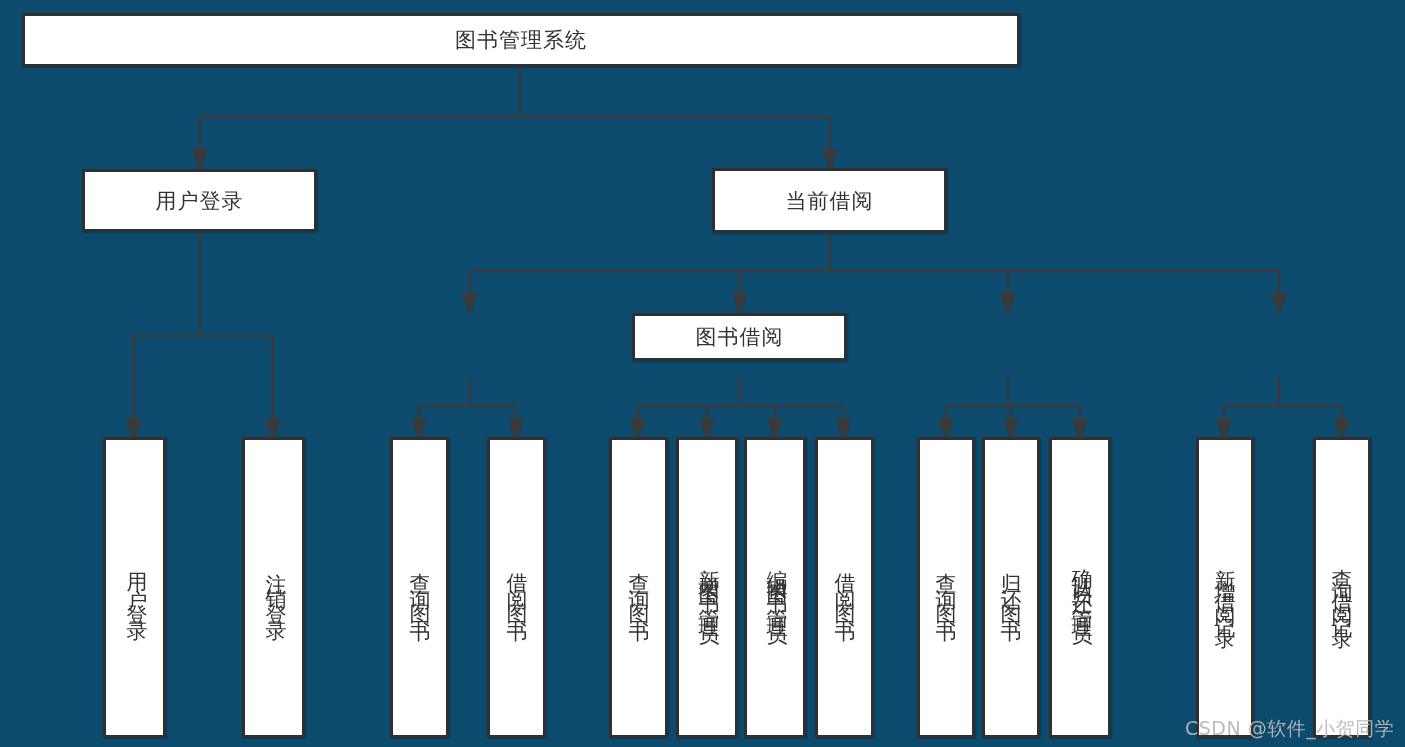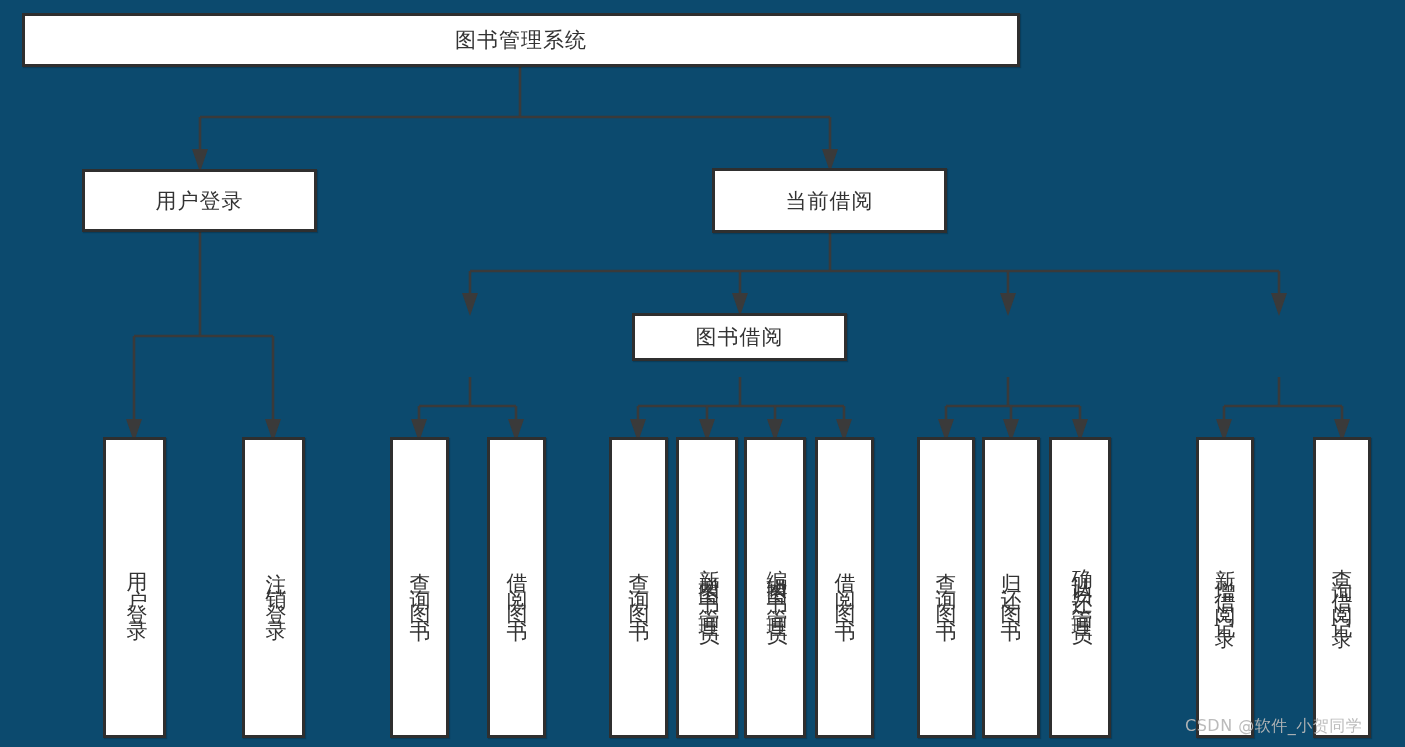--- a/index.html
+++ b/index.html
@@ -33,21 +33,21 @@
     font-size:21px;color:#333333;
     box-shadow:1px 1px 1px rgba(0,0,0,0.18);
     top:437px;height:301px;
   }
   .sp4{letter-spacing:16px;}
   .sp6{letter-spacing:12px;}
   .sp9{letter-spacing:8px;}
   .watermark{
     position:absolute;z-index:5;
     left:1185px;top:716px;
-    font-size:16px;
+    font-size:19px;
     color:rgba(183,183,183,0.95);
     letter-spacing:0.5px;
     white-space:nowrap;
   }
 </style>
 </head>
 <body>
 
 <div class="canvas">
 

